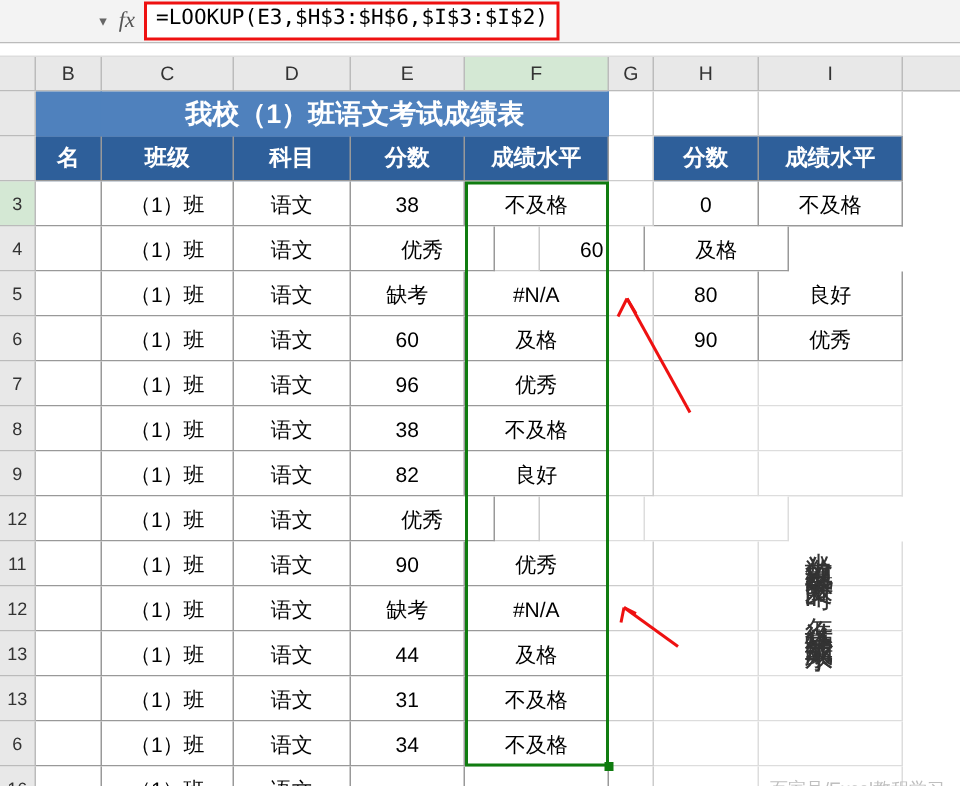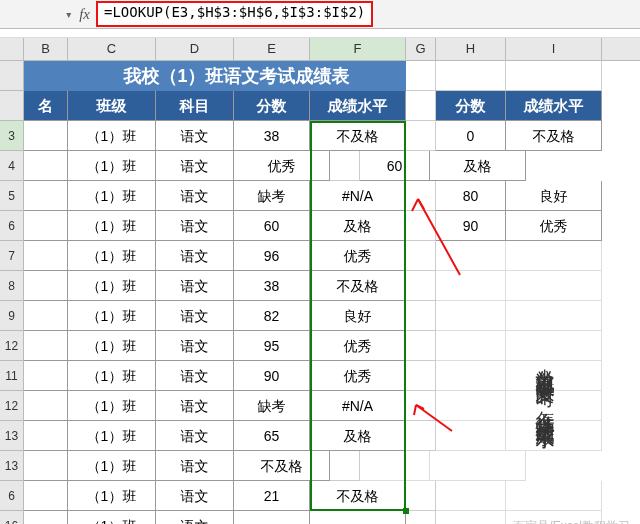--- a/index.html
+++ b/index.html
@@ -155,21 +155,20 @@
         <div class="cell c-F">良好</div>
         <div class="cell c-G" style="border-color: rgb(204, 204, 204);"></div>
         <div class="cell c-H" style="border-color: rgb(221, 221, 221);"></div>
         <div class="cell c-I" style="border-color: rgb(221, 221, 221);"></div>
       </div>
       <div class="row">
         <div class="rh">12</div>
         <div class="cell c-B"></div>
         <div class="cell c-C">（1）班</div>
         <div class="cell c-D">语文</div>
-        <div class="cell c-E">95</div>
         <div class="cell c-F">优秀</div>
         <div class="cell c-G" style="border-color: rgb(204, 204, 204);"></div>
         <div class="cell c-H" style="border-color: rgb(221, 221, 221);"></div>
         <div class="cell c-I" style="border-color: rgb(221, 221, 221);"></div>
       </div>
       <div class="row">
         <div class="rh">11</div>
         <div class="cell c-B"></div>
         <div class="cell c-C">（1）班</div>
         <div class="cell c-D">语文</div>
@@ -188,42 +187,43 @@
         <div class="cell c-F">#N/A</div>
         <div class="cell c-G" style="border-color: rgb(204, 204, 204);"></div>
         <div class="cell c-H" style="border-color: rgb(221, 221, 221);"></div>
         <div class="cell c-I" style="border-color: rgb(221, 221, 221);"></div>
       </div>
       <div class="row">
         <div class="rh">13</div>
         <div class="cell c-B"></div>
         <div class="cell c-C">（1）班</div>
         <div class="cell c-D">语文</div>
-        <div class="cell c-E">65</div>
+        <div class="cell c-E">44</div>
         <div class="cell c-F">及格</div>
         <div class="cell c-G" style="border-color: rgb(204, 204, 204);"></div>
         <div class="cell c-H" style="border-color: rgb(221, 221, 221);"></div>
         <div class="cell c-I" style="border-color: rgb(221, 221, 221);"></div>
       </div>
       <div class="row">
         <div class="rh">13</div>
         <div class="cell c-B"></div>
         <div class="cell c-C">（1）班</div>
         <div class="cell c-D">语文</div>
+        <div class="cell c-E">31</div>
         <div class="cell c-F">不及格</div>
         <div class="cell c-G" style="border-color: rgb(204, 204, 204);"></div>
         <div class="cell c-H" style="border-color: rgb(221, 221, 221);"></div>
         <div class="cell c-I" style="border-color: rgb(221, 221, 221);"></div>
       </div>
       <div class="row">
         <div class="rh">6</div>
         <div class="cell c-B"></div>
         <div class="cell c-C">（1）班</div>
         <div class="cell c-D">语文</div>
-        <div class="cell c-E">21</div>
+        <div class="cell c-E">34</div>
         <div class="cell c-F">不及格</div>
         <div class="cell c-G" style="border-color: rgb(204, 204, 204);"></div>
         <div class="cell c-H" style="border-color: rgb(221, 221, 221);"></div>
         <div class="cell c-I" style="border-color: rgb(221, 221, 221);"></div>
       </div>
       <div class="row">
         <div class="rh">16</div>
         <div class="cell c-B"></div>
         <div class="cell c-C">（1）班</div>
         <div class="cell c-D">语文</div>

